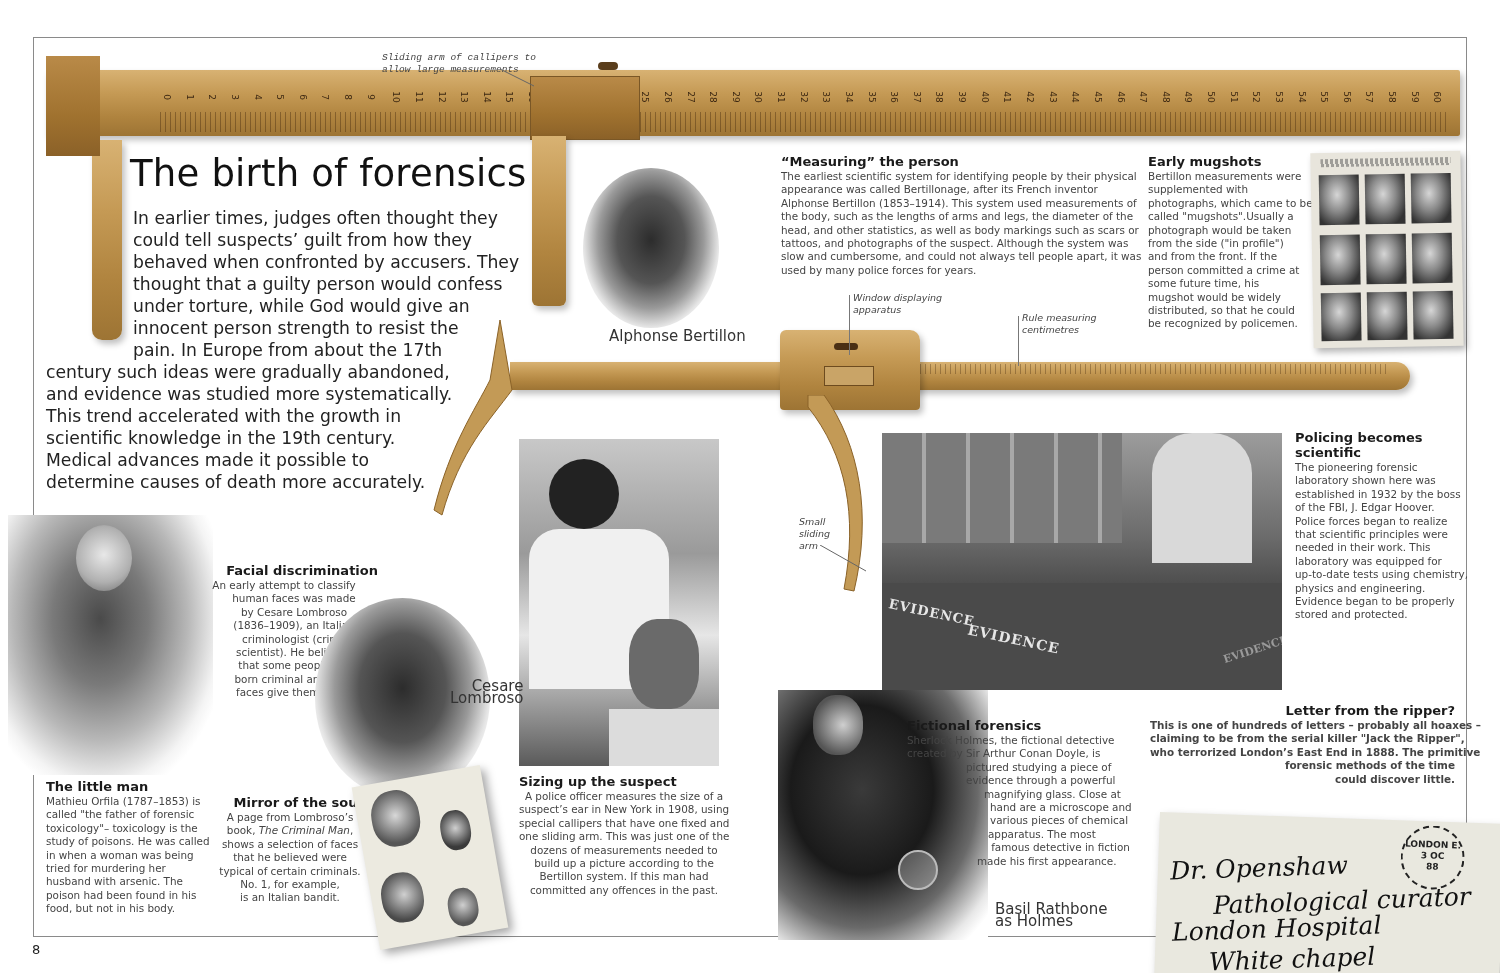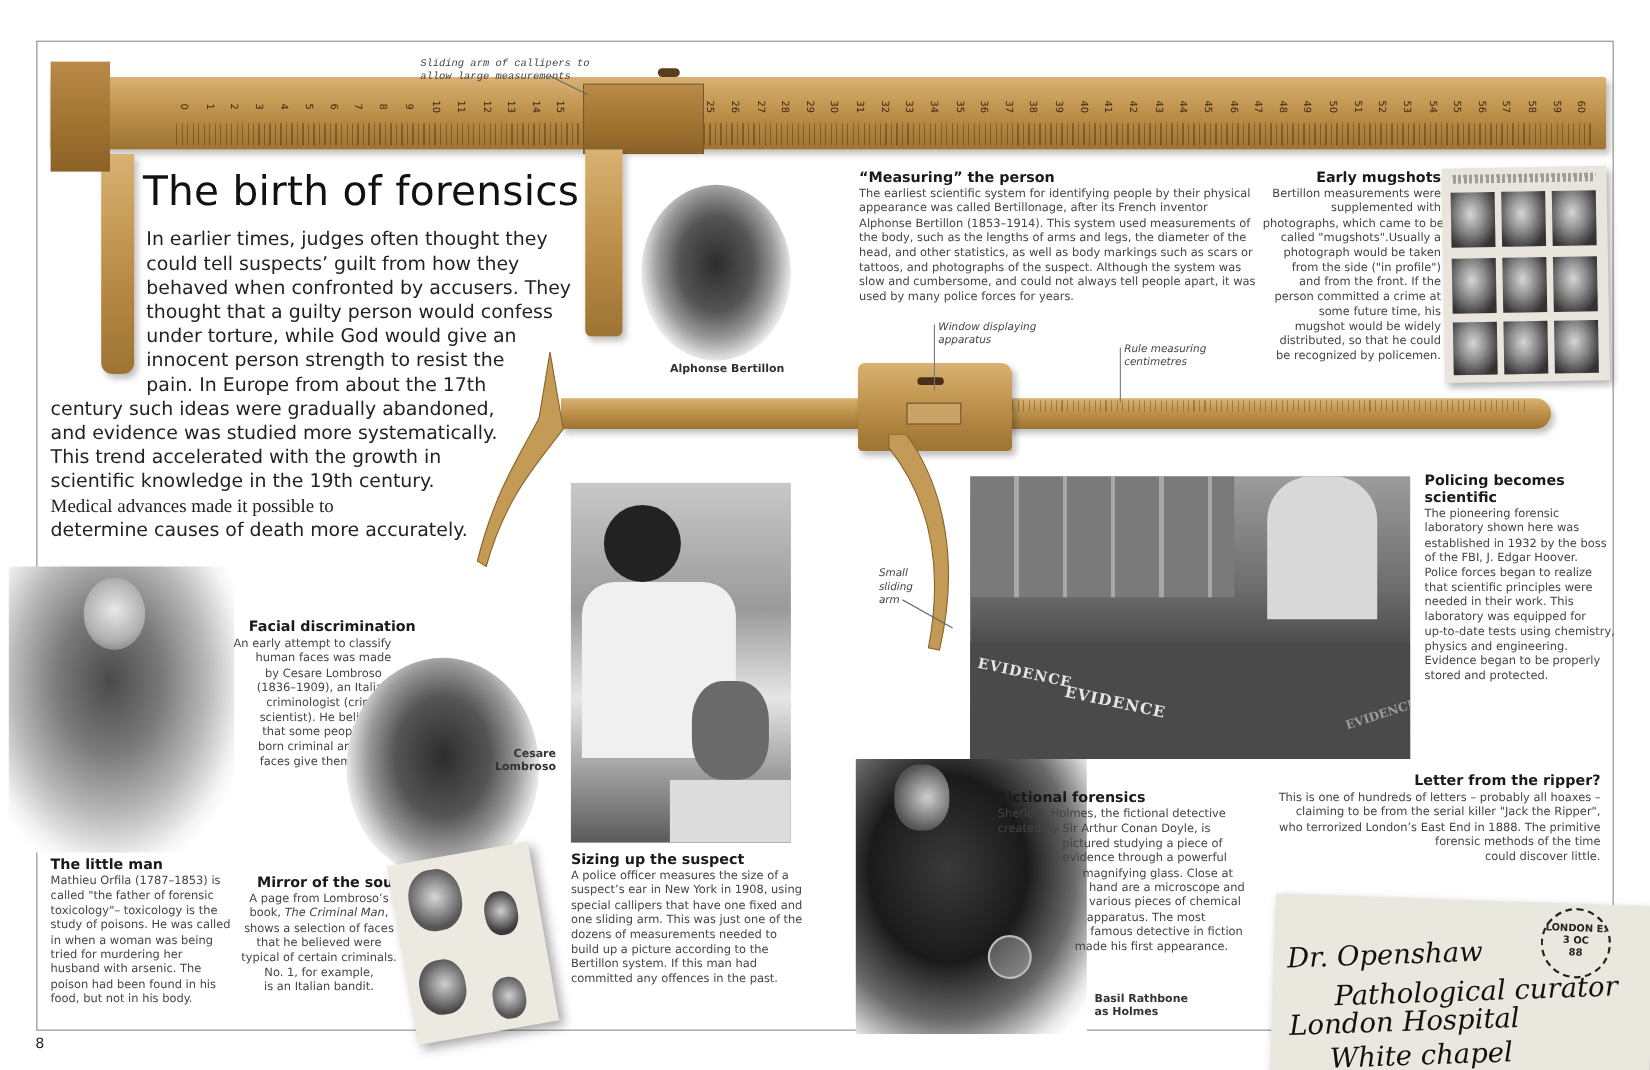--- a/index.html
+++ b/index.html
@@ -16,21 +16,21 @@
   .ruler-num { position: absolute; font-size: 9px; color: #3d2812; transform: rotate(90deg); }
 
   .absolute { position: absolute; }
 
   .main-title { position: absolute; left: 130px; top: 152px; font-size: 37px; font-weight: normal; color: #111; letter-spacing: 0.2px; }
   .intro { position: absolute; font-size: 17.2px; line-height: 22px; color: #222; white-space: nowrap; }
 
   .head { font-weight: bold; font-size: 13px; color: #1a1a1a; }
   .body-text { font-size: 10.4px; line-height: 13.4px; color: #444; }
   .caption-italic { font-style: italic; font-size: 9.5px; line-height: 12px; color: #444; }
-  .caption { font-size: 10px; line-height: 12px; color: #333; font-weight: bold; }
+  .caption { font-size: 15px; line-height: 12px; color: #333; }
   .leader { position: absolute; background: #777; width: 1px; }
 
   .photo { position: absolute; background: #777; overflow: hidden; }
 
   .oval-fade { position: absolute; border-radius: 50%; background: radial-gradient(ellipse at 50% 45%, #2c2c2c 0%, #555 35%, #9a9a9a 55%, #e4e4e4 70%, #fff 78%); }
 
   .paper { position: absolute; background: #eceae0; box-shadow: 4px 5px 10px rgba(0,0,0,0.35); }
   .mugsheet { position: absolute; background: #e8e5dc; box-shadow: 3px 4px 7px rgba(0,0,0,0.3); }
   .mugcell { position: absolute; background: radial-gradient(ellipse at 45% 40%, #d6d6d6 0%, #8a8a8a 40%, #333 80%); }
 
@@ -125,42 +125,42 @@
   <div class="intro" style="left:133px; top:229px;">could tell suspects’ guilt from how they</div>
   <div class="intro" style="left:133px; top:251px;">behaved when confronted by accusers. They</div>
   <div class="intro" style="left:133px; top:273px;">thought that a guilty person would confess</div>
   <div class="intro" style="left:133px; top:295px;">under torture, while God would give an</div>
   <div class="intro" style="left:133px; top:317px;">innocent person strength to resist the</div>
   <div class="intro" style="left:133px; top:339px;">pain. In Europe from about the 17th</div>
   <div class="intro" style="left:46px; top:361px;">century such ideas were gradually abandoned,</div>
   <div class="intro" style="left:46px; top:383px;">and evidence was studied more systematically.</div>
   <div class="intro" style="left:46px; top:405px;">This trend accelerated with the growth in</div>
   <div class="intro" style="left:46px; top:427px;">scientific knowledge in the 19th century.</div>
-  <div class="intro" style="left:46px; top:449px;font-family:Liberation Serif, serif;">Medical advances made it possible to</div>
+  <div class="intro" style="left:46px; top:449px;">Medical advances made it possible to</div>
   <div class="intro" style="left:46px; top:471px;text-align:center;">determine causes of death more accurately.</div>
 </div>
 
 <div class="oval-fade" style="left:583px; top:168px; width:136px; height:160px;"></div>
 <div class="absolute caption" style="left:609px; top:330px;">Alphonse Bertillon</div>
 
 <div class="absolute" style="left:781px; top:154px; width:360px;">
   <div class="head">“Measuring” the person</div>
   <div class="body-text" style="margin-top:1px; white-space:nowrap;">
     <div>The earliest scientific system for identifying people by their physical</div>
     <div>appearance was called Bertillonage, after its French inventor</div>
     <div>Alphonse Bertillon (1853–1914). This system used measurements of</div>
     <div>the body, such as the lengths of arms and legs, the diameter of the</div>
     <div>head, and other statistics, as well as body markings such as scars or</div>
     <div>tattoos, and photographs of the suspect. Although the system was</div>
     <div>slow and cumbersome, and could not always tell people apart, it was</div>
     <div>used by many police forces for years.</div>
   </div>
 </div>
 
-<div class="absolute" style="left:1148px; top:154px; width:162px; text-align:right;">
+<div class="absolute" style="left:1148px; top:154px; width:162px; text-align:left;">
   <div class="head">Early mugshots</div>
   <div class="body-text" style="margin-top:1px; white-space:nowrap;">
     <div>Bertillon measurements were</div>
     <div>supplemented with</div>
     <div>photographs, which came to be</div>
     <div>called "mugshots".Usually a</div>
     <div>photograph would be taken</div>
     <div>from the side ("in profile")</div>
     <div>and from the front. If the</div>
     <div>person committed a crime at</div>
@@ -217,21 +217,21 @@
 </svg>
 
 <div class="photo" style="left:519px; top:439px; width:200px; height:327px; background:linear-gradient(180deg,#c8c8c8 0%,#9a9a9a 35%,#e6e6e6 60%,#5a5a5a 100%);">
   <div class="absolute" style="left:30px; top:20px; width:70px; height:70px; border-radius:50%; background:#222;"></div>
   <div class="absolute" style="left:10px; top:90px; width:140px; height:160px; background:#f0f0f0; border-radius:30px 30px 0 0;"></div>
   <div class="absolute" style="left:110px; top:180px; width:70px; height:90px; border-radius:40%; background:#6a6a6a;"></div>
   <div class="absolute" style="left:90px; top:270px; width:110px; height:57px; background:#dcdcdc;"></div>
 </div>
 <div class="absolute" style="left:519px; top:774px; width:210px;">
   <div class="head">Sizing up the suspect</div>
-  <div class="body-text" style="margin-top:1px; white-space:nowrap;">
+  <div class="body-text" style="margin-top:1px; white-space:nowrap;text-align:center;">
     <div>A police officer measures the size of a</div>
     <div>suspect’s ear in New York in 1908, using</div>
     <div>special callipers that have one fixed and</div>
     <div>one sliding arm. This was just one of the</div>
     <div>dozens of measurements needed to</div>
     <div>build up a picture according to the</div>
     <div>Bertillon system. If this man had</div>
     <div>committed any offences in the past.</div>
   </div>
 </div>
@@ -346,21 +346,21 @@
     <div style="padding-left:83px;">hand are a microscope and</div>
     <div style="padding-left:83px;">various pieces of chemical</div>
     <div style="padding-left:81px;">apparatus. The most</div>
     <div style="padding-left:77px;text-align:center;">famous detective in fiction</div>
     <div style="padding-left:70px;">made his first appearance.</div>
   </div>
 </div>
 
 <div class="absolute" style="left:1150px; top:703px; width:305px; text-align:right;">
   <div class="head">Letter from the ripper?</div>
-  <div class="body-text" style="margin-top:1px; white-space:nowrap;">
+  <div class="body-text" style="margin-top:1px; white-space:nowrap;font-weight:bold;">
     <div>This is one of hundreds of letters – probably all hoaxes –</div>
     <div>claiming to be from the serial killer "Jack the Ripper",</div>
     <div>who terrorized London’s East End in 1888. The primitive</div>
     <div>forensic methods of the time</div>
     <div>could discover little.</div>
   </div>
 </div>
 
 <div class="paper" style="left:1160px; top:812px; width:345px; height:190px; transform:rotate(2deg); transform-origin:left top; background:#e9e8df;">
   <div class="letter-line" style="left:12px; top:38px; transform:rotate(-4deg);">Dr. Openshaw</div>

